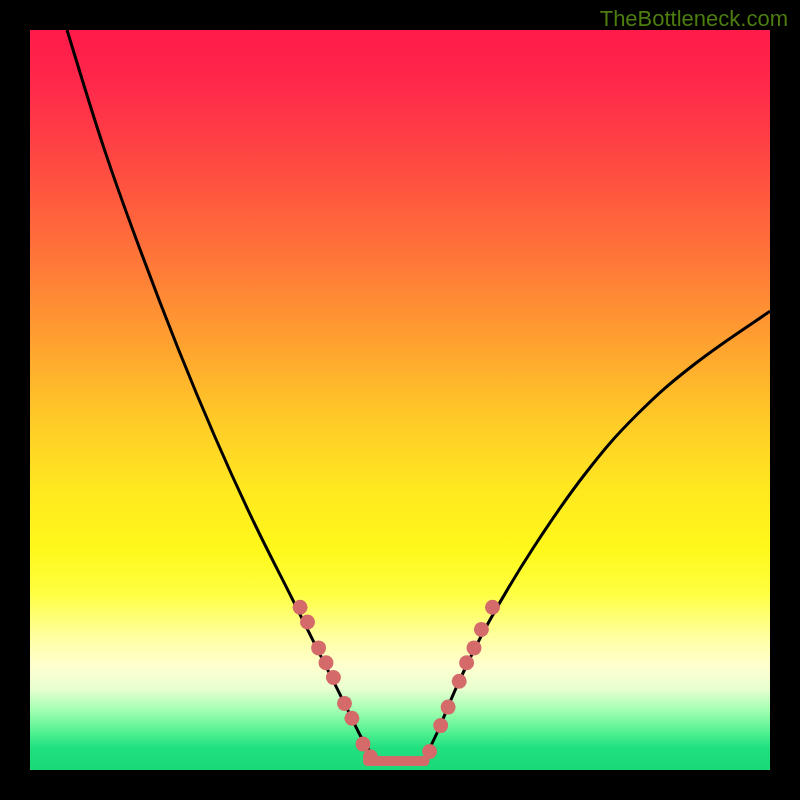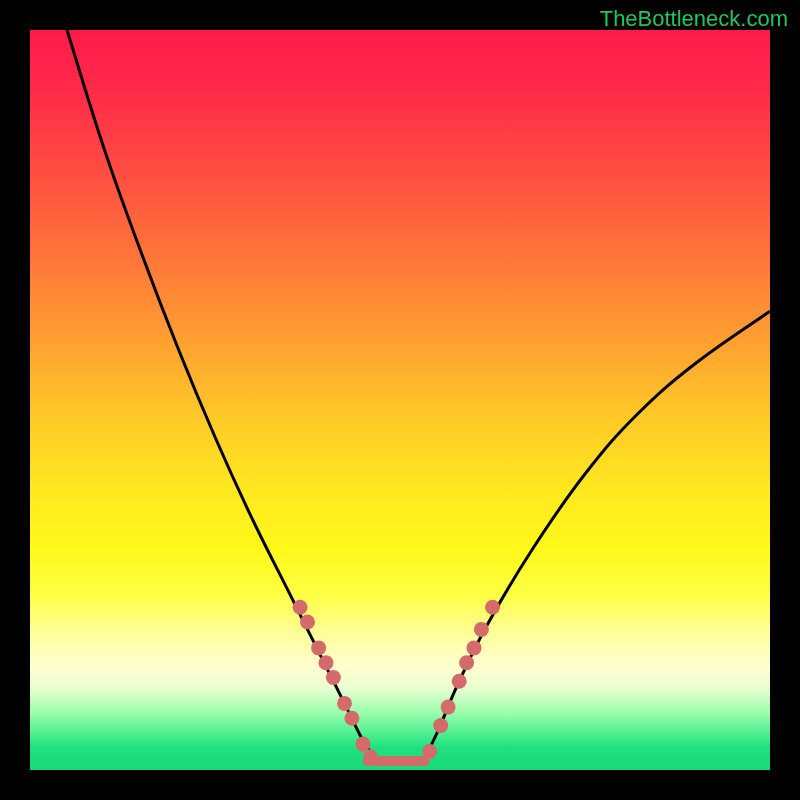--- a/index.html
+++ b/index.html
@@ -7,21 +7,21 @@
     width: 800px;
     height: 800px;
     background: #000;
     position: relative;
     font-family: Arial, sans-serif;
   }
   .watermark {
     position: absolute;
     top: 6px;
     right: 12px;
-    color: #22c55e;
+    color: #4d7c0f;
     font-size: 22px;
     font-weight: 500;
     z-index: 10;
   }
   .plot-area {
     position: absolute;
     top: 30px;
     left: 30px;
     width: 740px;
     height: 740px;

